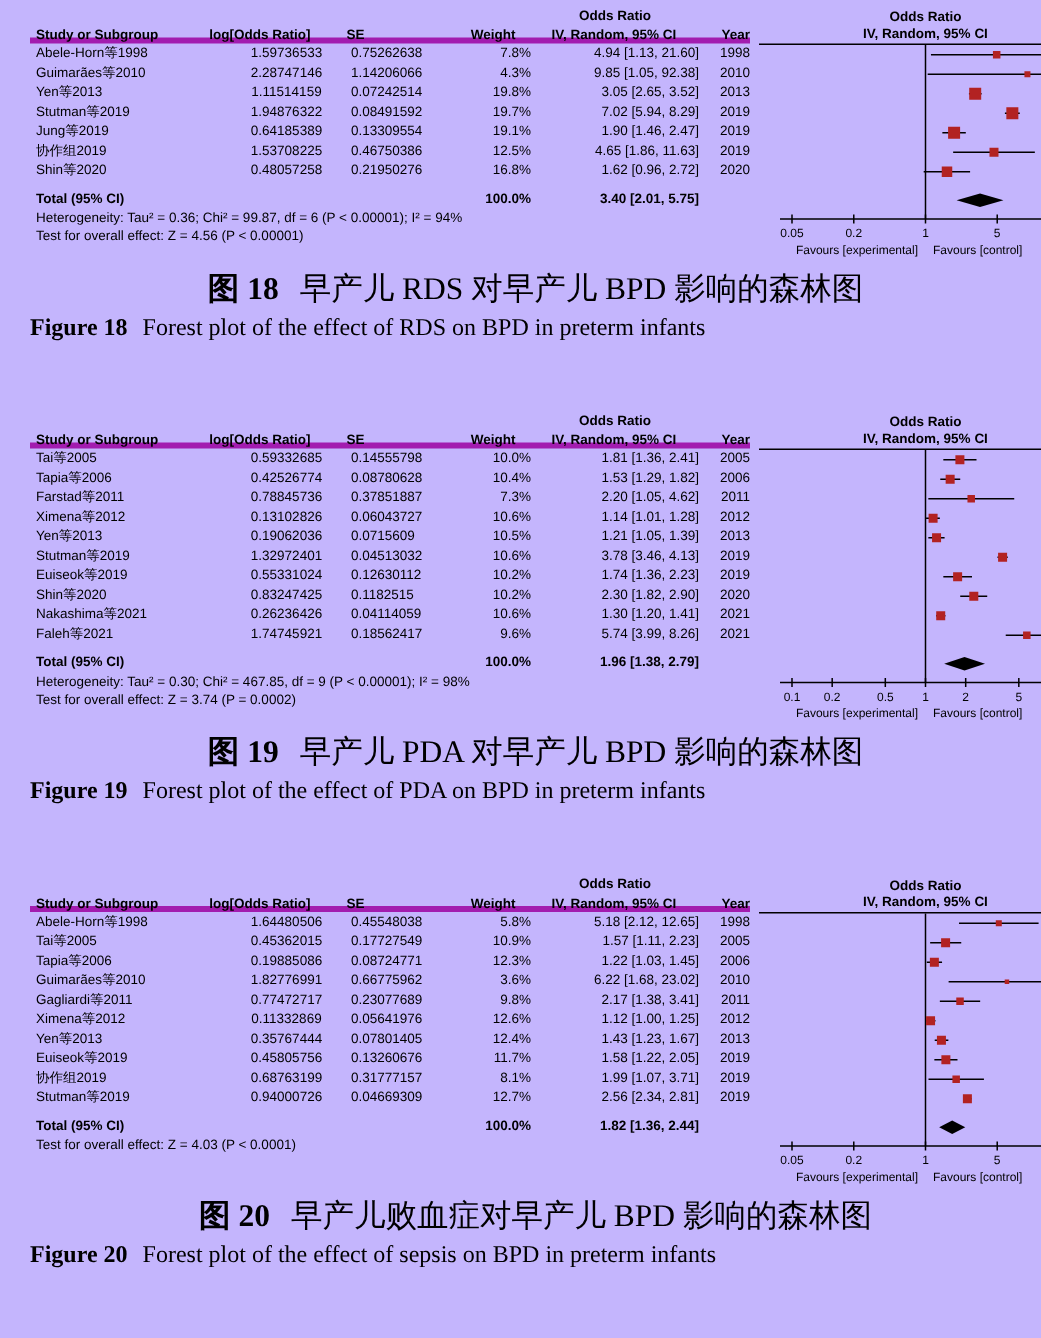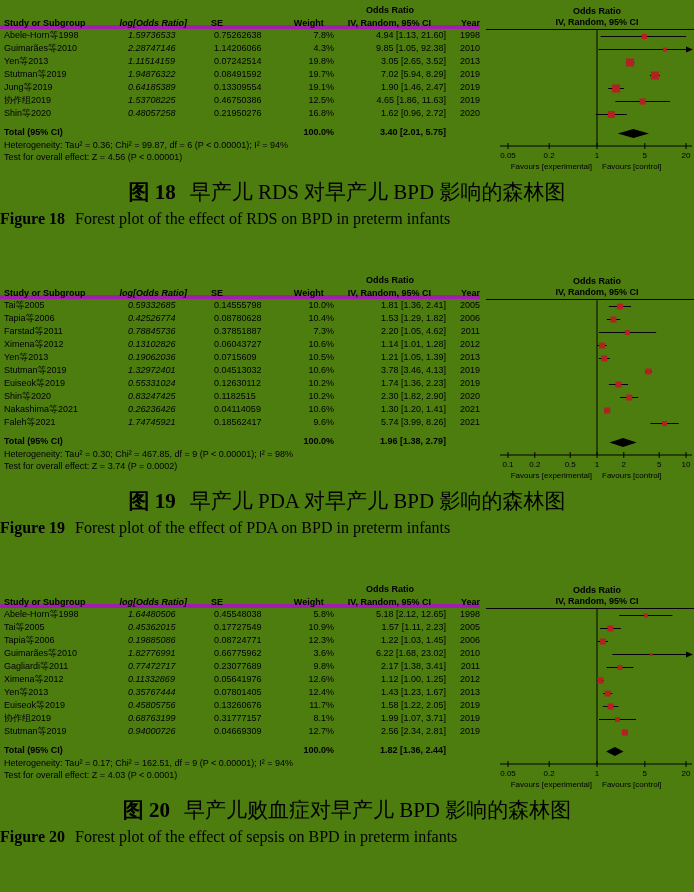--- a/index.html
+++ b/index.html
@@ -1,28 +1,28 @@
 <!DOCTYPE html>
 <html><head>
 <meta charset="utf-8">
 <style>
   html,body{margin:0;padding:0;background:#fff;}
-  #page{width:694px;height:892px;background:#4d7c0f;overflow:hidden;padding-top:4px;box-sizing:border-box;
-        font-family:"Liberation Sans",sans-serif;color:#000;}
+  #page{width:694px;height:892px;background:#c4b5fd;overflow:hidden;padding-top:4px;box-sizing:border-box;
+        font-family:"Liberation Sans",sans-serif;color:#000;padding-left:20px;}
   .figure+.figure{margin-top:42px;}
   .forest{position:relative;width:694px;font-size:9px;color:#000;}
   .f-h1,.f-h2,.f-row,.f-total,.f-note{display:flex;padding-left:4px;box-sizing:border-box;width:480px;}
   .f-h1{height:13px;line-height:13px;font-weight:bold;}
   .f-h2{height:12px;line-height:12px;font-weight:bold;border-bottom:4px solid #a21caf;gap:24px;}
   .f-row{height:13px;line-height:13px;}
   .f-total{height:13px;line-height:13px;font-weight:bold;margin-top:6px;justify-content:flex-end;}
   .f-note{height:12px;line-height:12px;width:500px;white-space:nowrap;}
   .cell{white-space:nowrap;}
   .c-study{width:124px;}
-  .c-logor{width:86px;text-align:left;font-style:italic;}
+  .c-logor{width:86px;text-align:center;}
   .c-se{width:76px;text-align:left;}
   .c-weight{width:44px;text-align:right;}
   .c-ci{width:112px;text-align:right;}
   .c-year{width:34px;text-align:right;}
   .c-center{text-align:center;}
   .c-totallabel{width:286px;}
   .f-plot{position:absolute;top:0;right:0;width:214px;}
   svg text{font-family:"Liberation Sans",sans-serif;fill:#000;}
   .svgb{font-size:9px;font-weight:bold;}
   .svgs{font-size:8px;}
@@ -418,21 +418,20 @@
           <span class="cell c-weight">12.7%</span>
           <span class="cell c-ci">2.56 [2.34, 2.81]</span>
           <span class="cell c-year">2019</span>
         </div>
         <div class="f-total">
           <span class="cell c-totallabel">Total (95% CI)</span>
           <span class="cell c-weight">100.0%</span>
           <span class="cell c-ci">1.82 [1.36, 2.44]</span>
           <span class="cell c-year"></span>
         </div>
-        <div class="f-note">Heterogeneity: Tau² = 0.17; Chi² = 162.51, df = 9 (P &lt; 0.00001); I² = 94%</div>
         <div class="f-note">Test for overall effect: Z = 4.03 (P &lt; 0.0001)</div>
         <div class="f-plot"><svg width="214" height="209" viewBox="0 0 214 209" xmlns="http://www.w3.org/2000/svg">
             <text x="117" y="10" text-anchor="middle" class="svgb">Odds Ratio</text>
             <text x="117" y="21" text-anchor="middle" class="svgb">IV, Random, 95% CI</text>
             <line x1="6" y1="25.5" x2="214" y2="25.5" stroke="#000000"></line>
             <line x1="117" y1="26" x2="117" y2="181" stroke="#000000"></line>
             <line x1="20" y1="181" x2="212" y2="181" stroke="#000000"></line>
             <line x1="28" y1="178" x2="28" y2="184" stroke="#000000"></line>
             <text x="28" y="193" text-anchor="middle" class="svgs">0.05</text>
             <line x1="69.18532194243714" y1="178" x2="69.18532194243714" y2="184" stroke="#000000"></line>

